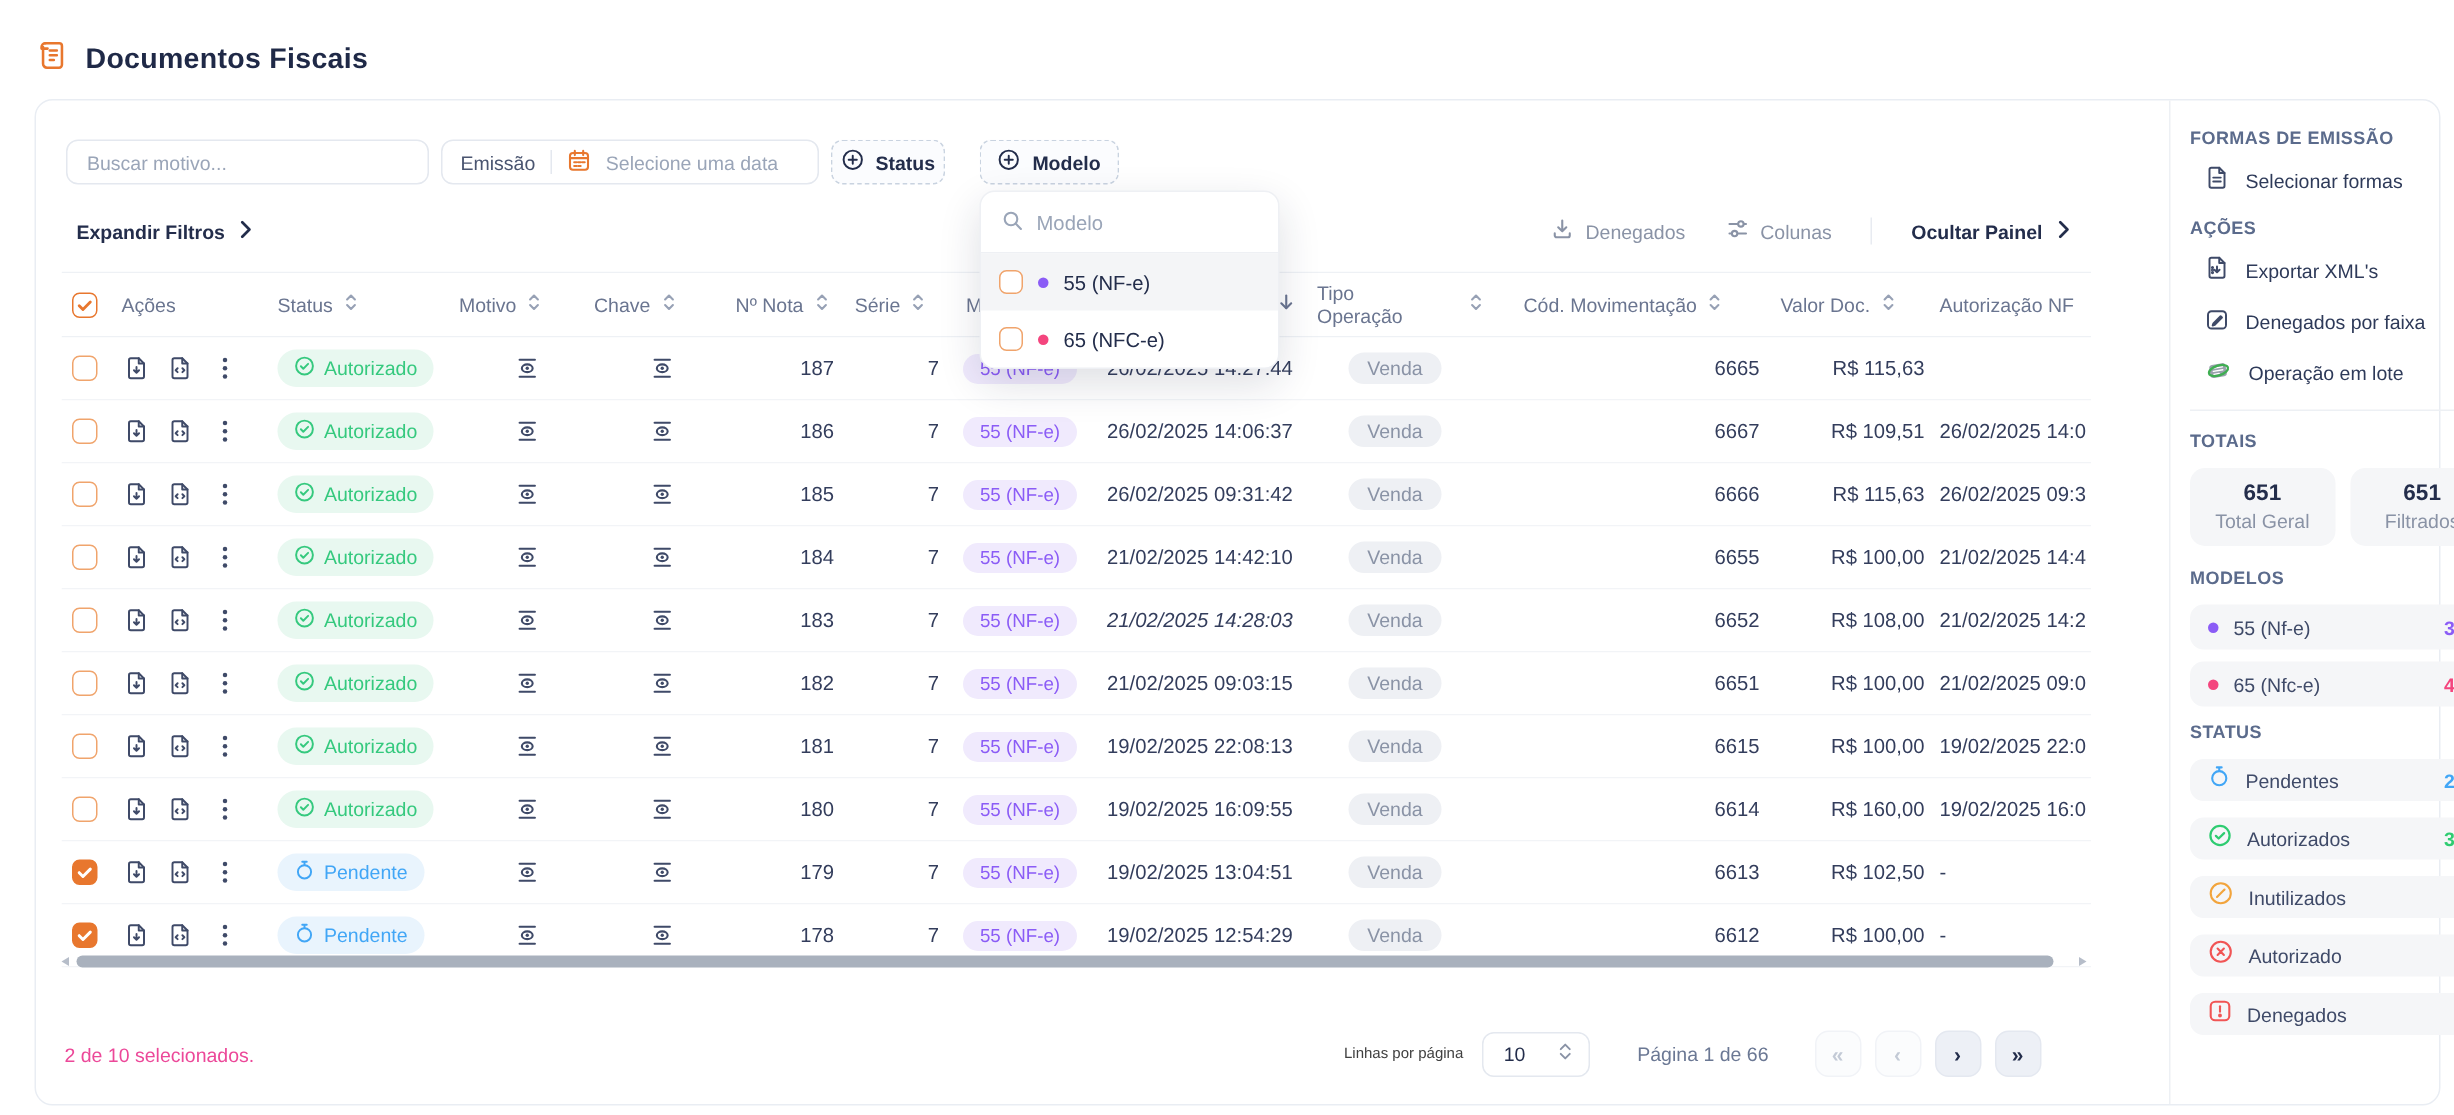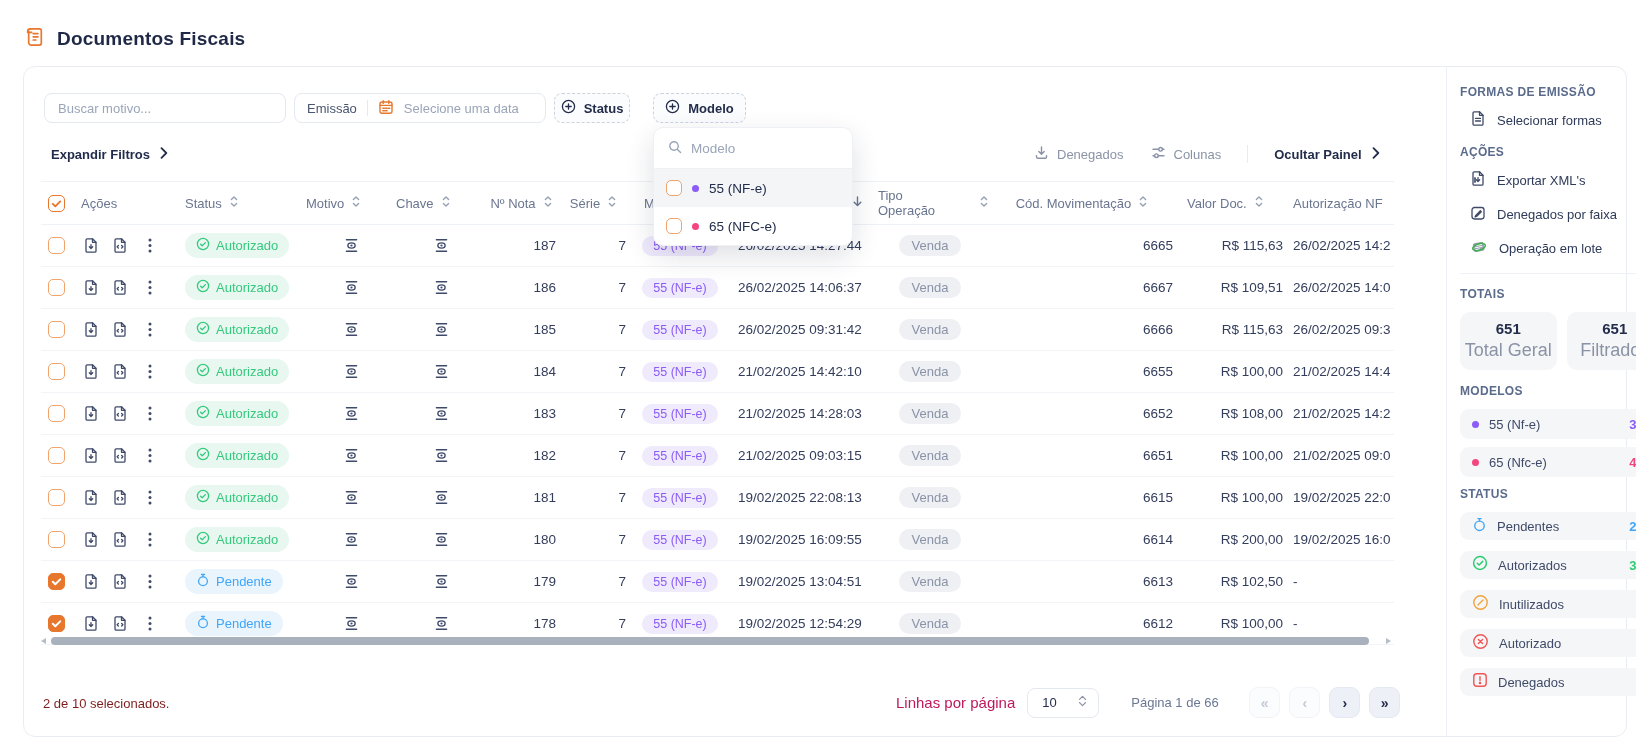--- a/index.html
+++ b/index.html
@@ -52,43 +52,43 @@
         display:inline-flex;align-items:center;justify-content:center;cursor:pointer;flex:none;}
   .cb-fill{background:#e8772e;border-color:#e8772e;}
   .cb-outline-checked{border-color:#e8772e;}
   
   .hscroll{position:absolute;left:17px;top:570px;width:1350px;height:9px;}
   .hs-arrow{position:absolute;top:1px;width:0;height:0;border-style:solid;}
   .hs-left{left:0;border-width:3.5px 5px 3.5px 0;border-color:transparent #b6bdc9 transparent transparent;}
   .hs-right{right:0;border-width:3.5px 0 3.5px 5px;border-color:transparent transparent transparent #b6bdc9;}
   .hs-thumb{position:absolute;left:10px;top:0;width:1318px;height:8px;background:#a9b1bd;border-radius:4px;cursor:grab;}
   
-  .footer-left{position:absolute;left:19px;top:629px;font-size:13px;color:#7f1d1d;text-align:right;}
+  .footer-left{position:absolute;left:19px;top:629px;font-size:13px;color:#ec4899;text-align:right;}
   .footer-right{position:absolute;left:872px;top:620px;display:flex;align-items:center;}
-  .rpp-label{font-size:15px;color:#be185d;}
+  .rpp-label{font-size:10px;color:#404040;}
   .rpp-select{width:72px;height:30px;border:1px solid #e4e8ef;border-radius:8px;display:flex;align-items:center;
         justify-content:space-between;padding:0 10px 0 14px;box-sizing:border-box;font-size:13px;
         color:#232d4b;margin-left:12px;cursor:pointer;background:#fff;}
   .page-info{margin-left:32px;font-size:13px;color:#6b7894;width:92px;}
   .pag{display:flex;gap:9px;margin-left:26px;}
   .pag-btn{width:31px;height:31px;border-radius:9px;display:flex;align-items:center;justify-content:center;
         font-size:14px;font-weight:700;cursor:pointer;box-sizing:border-box;font-family:inherit;}
   .pag-dis{background:#fbfcfd;border:1px solid #f1f3f7;color:#c3cad6;}
   .pag-en{background:#edf0f6;border:1px solid #e4e8f0;color:#232d4b;}
   
   .sidebar{position:absolute;left:1422px;top:0;width:229px;height:100%;border-left:1px solid #edf0f4;
         padding:18px 12px 0 13px;box-sizing:border-box;}
   .sb-h{font-size:12px;font-weight:700;color:#5b6b8c;letter-spacing:.3px;margin-bottom:11px;}
   .sb-item{display:flex;align-items:center;gap:11px;font-size:13px;font-weight:500;color:#2e3a59;
         margin:0 0 15px 10px;cursor:pointer;}
   .sb-divider{height:1px;background:#edf0f4;margin:1px 0 13px;}
   .totais-row{display:flex;gap:10px;margin-bottom:14px;}
   .total-card{flex:1;background:#f5f6f8;border-radius:10px;padding:8px 0 9px;text-align:center;}
   .tc-v{font-size:15px;font-weight:700;color:#232d4b;}
-  .tc-l{font-size:18px;color:#8a93a6;margin-top:3px;}
+  .tc-l{font-size:13px;color:#8a93a6;margin-top:3px;}
   .sb-row{display:flex;align-items:center;gap:10px;background:#f5f6f8;border-radius:9px;height:30px;
         padding:0 12px;margin-bottom:8px;cursor:pointer;}
   .sb-row.st{height:28px;margin-bottom:11px;}
   .sb-label{font-size:13px;color:#3f4a68;flex:1;}
   .sb-count{font-size:13px;font-weight:700;}
   .dot{width:7px;height:7px;border-radius:50%;flex:none;}
   
   .dropdown{position:absolute;left:653px;top:127px;width:198px;background:#fff;border:1px solid #eef0f4;
         border-radius:10px;box-shadow:0 10px 28px rgba(25,35,65,.14);z-index:30;overflow:hidden;}
   .dd-search{height:40px;display:flex;align-items:center;gap:9px;padding:0 14px;
@@ -336,21 +336,20 @@
             <div class="td right" style="width:72px;padding-right:4px;">7</div>
             <div class="td center" style="width:100px;">
               <span class="pill-modelo">55 (NF-e)</span>
             </div>
             <div class="td" style="width:140px;padding-left:8px;">26/02/2025 14:27:44</div>
             <div class="td center" style="width:120px;">
               <span class="pill-gray">Venda</span>
             </div>
             <div class="td right" style="width:185px;padding-right:2px;">6665</div>
             <div class="td right" style="width:108px;">R$ 115,63</div>
-            <div class="td" style="width:150px;padding-left:10px;">26/02/2025 14:2</div>
           </div>
           <div class="tr">
             <div class="td" style="width:40px;padding-left:7px;">
               <span class="cb"></span>
             </div>
             <div class="td actions" style="width:100px;">
               <span class="ic">
                 <svg width="16" height="17" viewBox="0 0 16 17" fill="none" stroke="#3f4a68" stroke-width="1.3" stroke-linecap="round" stroke-linejoin="round">
                   <path d="M9.5 1.8H4.2A1.2 1.2 0 0 0 3 3v11a1.2 1.2 0 0 0 1.2 1.2h7.6A1.2 1.2 0 0 0 13 14V5.3z"></path>
                   <path d="M9.5 1.8v3.5H13"></path>
@@ -606,21 +605,21 @@
                   <ellipse cx="8.5" cy="8.5" rx="3.6" ry="2.6"></ellipse>
                   <circle cx="8.5" cy="8.5" r="1.1" fill="#3f4a68" stroke="none"></circle>
                 </svg>
               </span>
             </div>
             <div class="td right" style="width:72px;padding-right:2px;">183</div>
             <div class="td right" style="width:72px;padding-right:4px;">7</div>
             <div class="td center" style="width:100px;">
               <span class="pill-modelo">55 (NF-e)</span>
             </div>
-            <div class="td" style="width:140px;padding-left:8px;">21/02/2025 14:28:03</div>
+            <div class="td" style="width:140px;padding-left:8px;font-style:italic;">21/02/2025 14:28:03</div>
             <div class="td center" style="width:120px;">
               <span class="pill-gray">Venda</span>
             </div>
             <div class="td right" style="width:185px;padding-right:2px;">6652</div>
             <div class="td right" style="width:108px;">R$ 108,00</div>
             <div class="td" style="width:150px;padding-left:10px;">21/02/2025 14:2</div>
           </div>
           <div class="tr">
             <div class="td" style="width:40px;padding-left:7px;">
               <span class="cb"></span>
@@ -818,21 +817,21 @@
             <div class="td right" style="width:72px;padding-right:2px;">180</div>
             <div class="td right" style="width:72px;padding-right:4px;">7</div>
             <div class="td center" style="width:100px;">
               <span class="pill-modelo">55 (NF-e)</span>
             </div>
             <div class="td" style="width:140px;padding-left:8px;">19/02/2025 16:09:55</div>
             <div class="td center" style="width:120px;">
               <span class="pill-gray">Venda</span>
             </div>
             <div class="td right" style="width:185px;padding-right:2px;">6614</div>
-            <div class="td right" style="width:108px;">R$ 200,00</div>
+            <div class="td right" style="width:108px;">R$ 160,00</div>
             <div class="td" style="width:150px;padding-left:10px;">19/02/2025 16:0</div>
           </div>
           <div class="tr">
             <div class="td" style="width:40px;padding-left:7px;">
               <span class="cb cb-fill">
                 <svg width="11" height="11" viewBox="0 0 11 11" fill="none" stroke="#fff" stroke-width="2" stroke-linecap="round" stroke-linejoin="round">
                   <path d="M1.8 5.8 4.3 8.3 9.2 3.4"></path>
                 </svg>
               </span>
             </div>

